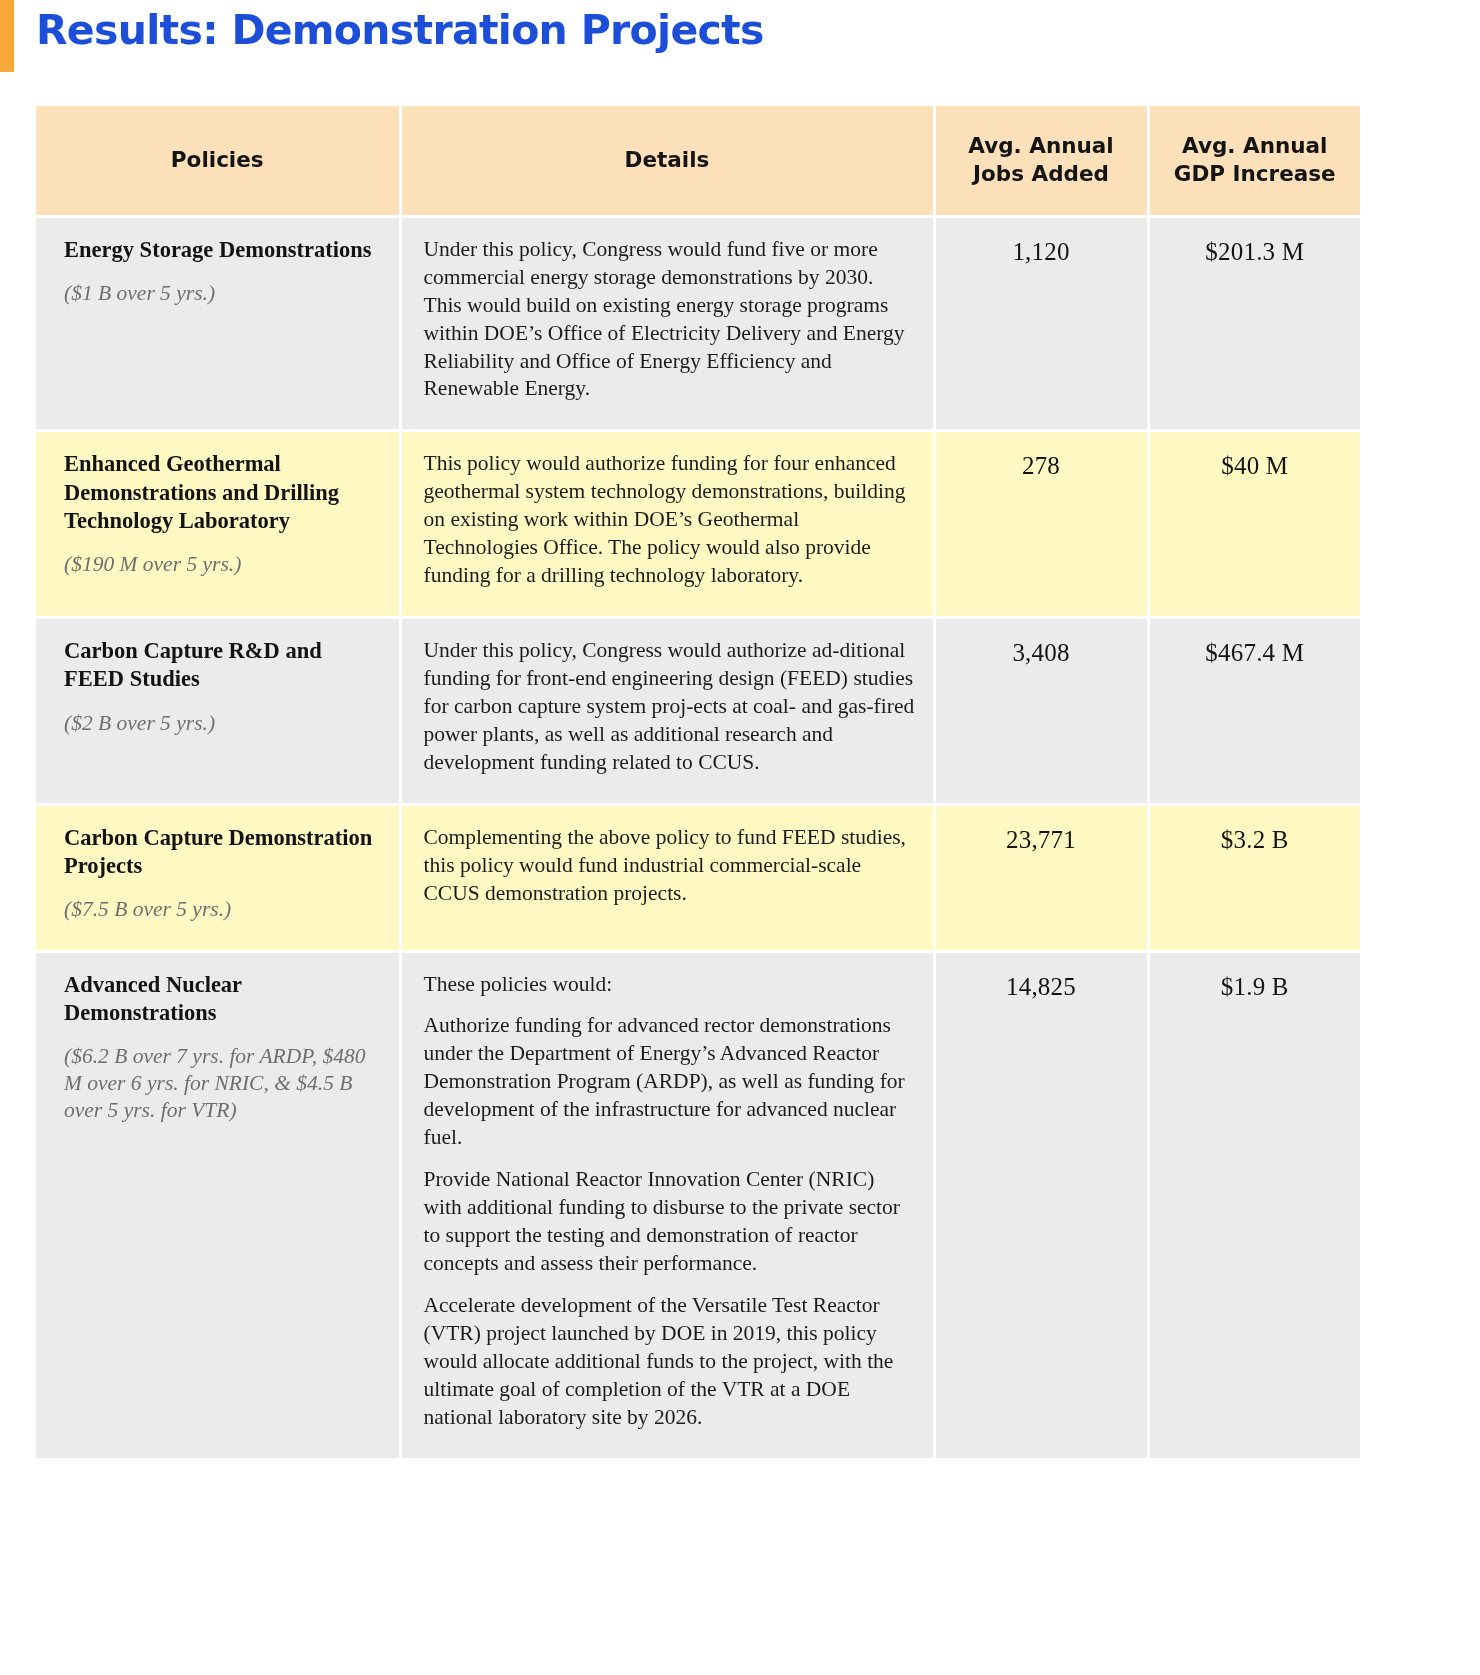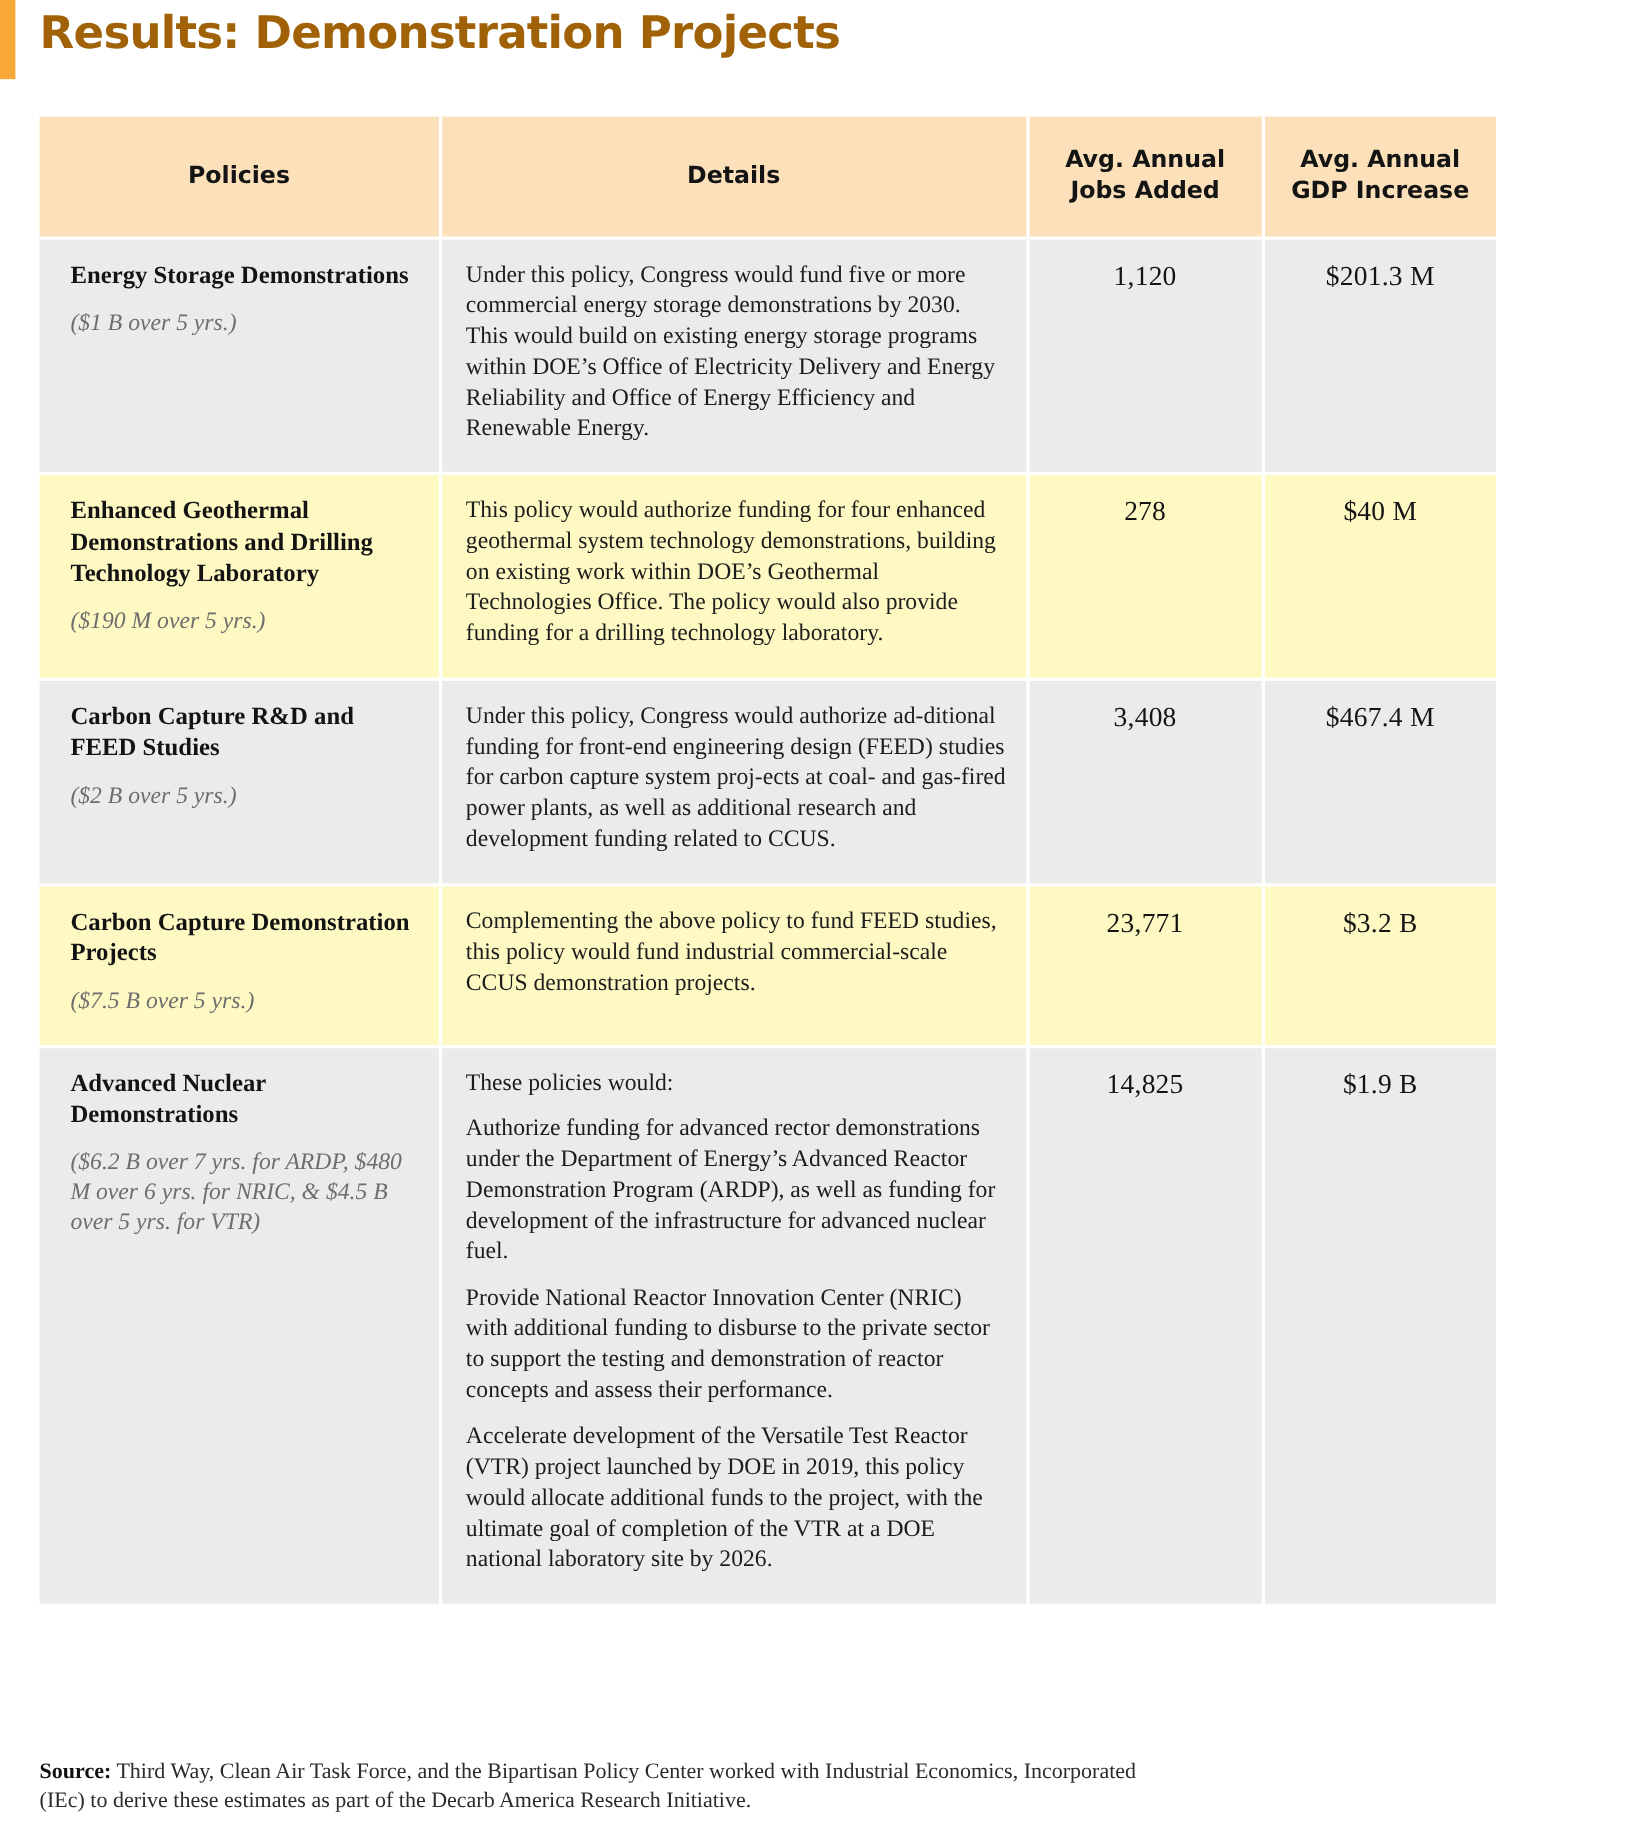--- a/index.html
+++ b/index.html
@@ -30,21 +30,21 @@
     background: #F9A93A;
   }
   .page-title {
     position: absolute;
     left: 36px;
     top: 6px;
     font-family: "DejaVu Sans", sans-serif;
     font-weight: bold;
     font-size: 41px;
     letter-spacing: -0.7px;
-    color: #a16207;
+    color: #1d4ed8;
     white-space: nowrap;
   }
 
   
   .table-outer {
     margin: 18px 36px 0 36px;
     width: 1408px;
   }
   table.results {
     border-collapse: collapse;
@@ -245,16 +245,13 @@
         </td>
         <td class="num-cell">14,825</td>
         <td class="num-cell">$1.9 B</td>
       </tr>
 
     </tbody>
   </table>
 </div>
 
 <div class="footer">
-  <div class="source-text">
-    <b>Source:</b><span> Third Way, Clean Air Task Force, and the Bipartisan Policy Center worked with Industrial Economics, Incorporated (IEc) to derive these estimates as part of the Decarb America Research Initiative.</span>
-  </div>
 </div>
 
 </body></html>

